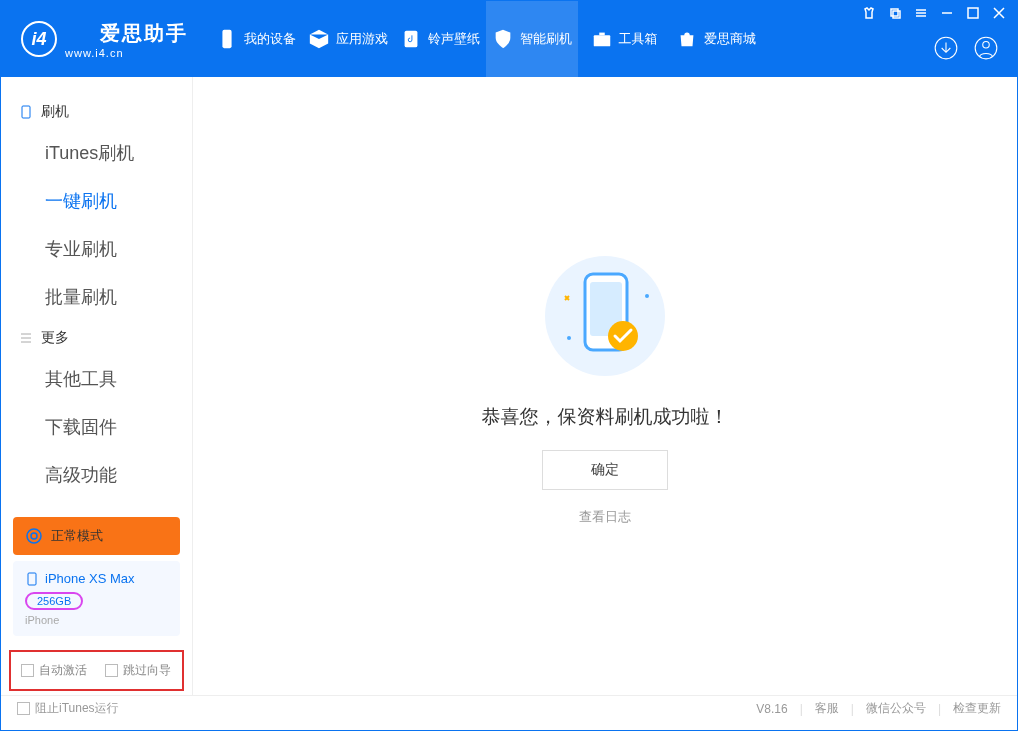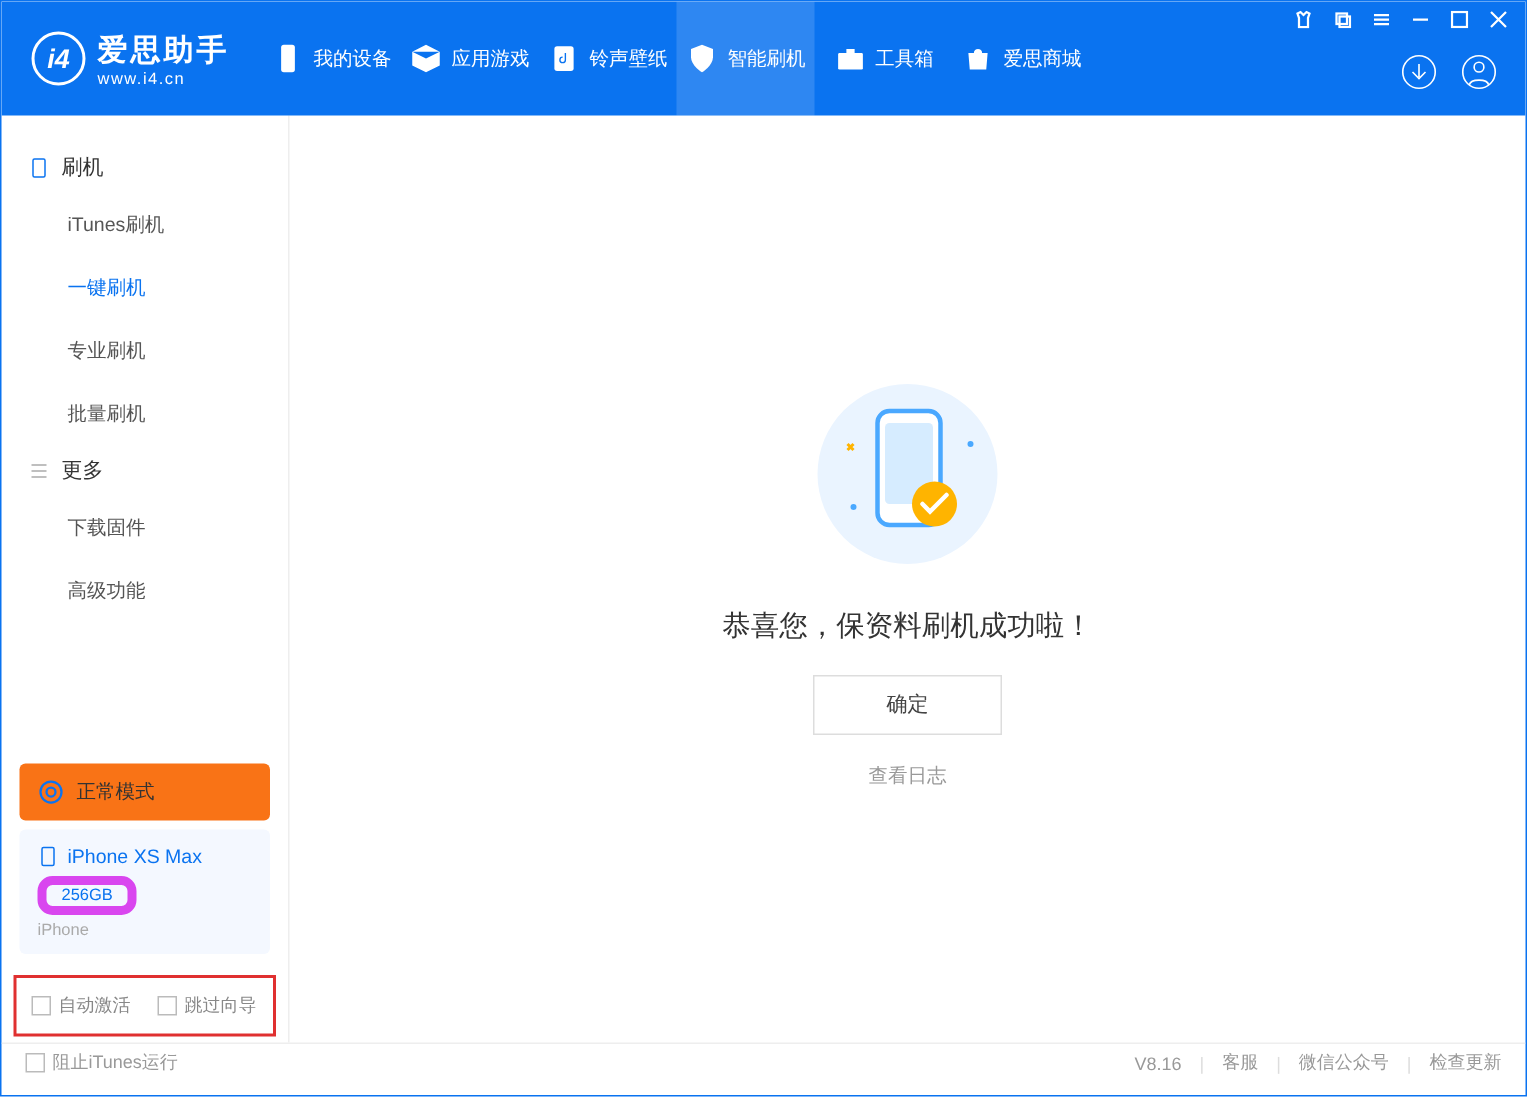--- a/index.html
+++ b/index.html
@@ -2,43 +2,43 @@
 <html><head>
 <meta charset="utf-8">
 <style>
 * { margin: 0; padding: 0; box-sizing: border-box; font-family: "Microsoft YaHei", Arial, sans-serif; }
 body { background: #fff; width: 1018px; height: 731px; overflow: hidden; border: 1px solid #0a73f0; }
 
 .header { height: 76px; background: linear-gradient(to right, #0a73f0, #0a73f0); display: flex; align-items: center; padding: 0 18px 0 20px; position: relative; }
 .logo-area { display: flex; align-items: center; margin-right: 22px; }
 .logo-icon { width: 36px; height: 36px; border: 2px solid #fff; border-radius: 50%; display: flex; align-items: center; justify-content: center; color: #fff; font-weight: bold; font-size: 18px; font-style: italic; }
 .logo-text { color: #fff; margin-left: 8px; }
-.logo-title { font-size: 20px; font-weight: bold; letter-spacing: 2px; }
+.logo-title { font-size: 20px; font-weight: bold; letter-spacing: 2px; margin-left: 35px; }
 .logo-sub { font-size: 11px; letter-spacing: 1px; }
 .nav-tabs { display: flex; height: 100%; }
 .nav-tab { width: 92px; display: flex; flex-direction: row; align-items: center; justify-content: center; color: #fff; font-size: 13px; cursor: pointer; gap: 6px; }
 .nav-tab.active { background: rgba(255,255,255,0.15); }
 .nav-tab svg { width: 22px; height: 22px; fill: #fff; }
 .win-controls { position: absolute; right: 12px; top: 6px; display: flex; gap: 14px; align-items: center; }
 .win-controls svg, .win-controls .wc { width: 12px; height: 12px; stroke: #fff; fill: none; stroke-width: 1.5; cursor: pointer; color: #fff; }
 .right-btns { margin-left: auto; display: flex; gap: 14px; align-items: center; margin-top: 18px; }
 .right-btns svg { width: 26px; height: 26px; stroke: #fff; fill: none; cursor: pointer; }
 
 .body-area { display: flex; height: 618px; }
 .sidebar { width: 192px; border-right: 1px solid #eee; padding-top: 18px; display: flex; flex-direction: column; }
 .side-group-title { display: flex; align-items: center; gap: 8px; padding: 8px 18px; color: #333; font-size: 14px; font-weight: 500; }
 .side-group-title svg { width: 14px; height: 14px; }
-.side-item { padding: 12px 18px 12px 44px; font-size: 13px; color: #555; cursor: pointer; }
+.side-item { padding: 12px 18px 12px 44px; font-size: 18px; color: #555; cursor: pointer; }
 .side-item.active { color: #0a73f0; }
 .side-spacer { flex: 1; }
 .mode-box { margin: 6px 12px; background: #f97316; border-radius: 4px; padding: 10px 12px; display: flex; align-items: center; gap: 8px; font-size: 13px; color: #333; }
 .mode-box svg { width: 18px; height: 18px; }
 .device-box { margin: 0 12px 10px; background: #f4f8ff; border-radius: 4px; padding: 10px 12px; font-size: 13px; }
 .device-name { color: #0a73f0; font-weight: 500; display: flex; align-items: center; gap: 6px; }
-.device-cap { display: inline-block; margin-top: 6px; padding: 1px 10px; border: 6px solid #d946ef; border-radius: 10px; color: #0a73f0; font-size: 11px; }
+.device-cap { display: inline-block; margin-top: 6px; padding: 1px 10px; border: 2px solid #d946ef; border-radius: 10px; color: #0a73f0; font-size: 11px; }
 .device-type { color: #aaa; font-size: 11px; margin-top: 4px; }
 .checkbox-row { border: 2px solid #e03030; margin: 4px 8px; padding: 10px; display: flex; gap: 18px; font-size: 12px; color: #888; }
 .cb { display: flex; align-items: center; gap: 5px; cursor: pointer; }
 .cb-box { width: 13px; height: 13px; border: 1px solid #bbb; }
 
 .main { flex: 1; position: relative; display: flex; flex-direction: column; align-items: center; justify-content: center; }
 .phone-ill { position: relative; width: 140px; height: 140px; margin-bottom: 18px; }
 .success-msg { font-size: 19px; color: #333; margin-bottom: 20px; }
 .ok-btn { padding: 10px 48px; border: 1px solid #ddd; background: #fff; font-size: 14px; color: #444; cursor: pointer; }
 .view-log { margin-top: 18px; color: #999; font-size: 13px; cursor: pointer; }
@@ -147,20 +147,21 @@
     <div class="side-item active">一键刷机</div>
     <div class="side-item">专业刷机</div>
     <div class="side-item">批量刷机</div>
 
     <div class="side-group-title">
       <svg viewBox="0 0 14 14" fill="none" stroke="#aaa">
           <path d="M2 3h10M2 7h10M2 11h10"></path>
         </svg>
       <span>更多</span>
     </div>
+    <div class="side-item">其他工具</div>
     <div class="side-item">下载固件</div>
     <div class="side-item">高级功能</div>
 
     <div class="side-spacer"></div>
 
     <div class="mode-box">
       <svg viewBox="0 0 18 18" fill="none" stroke="#0a73f0" stroke-width="1.5">
           <circle cx="9" cy="9" r="7"></circle>
           <path d="M6 9 a3 3 0 0 1 6 0 M12 9 a3 3 0 0 1 -6 0"></path>
         </svg>

